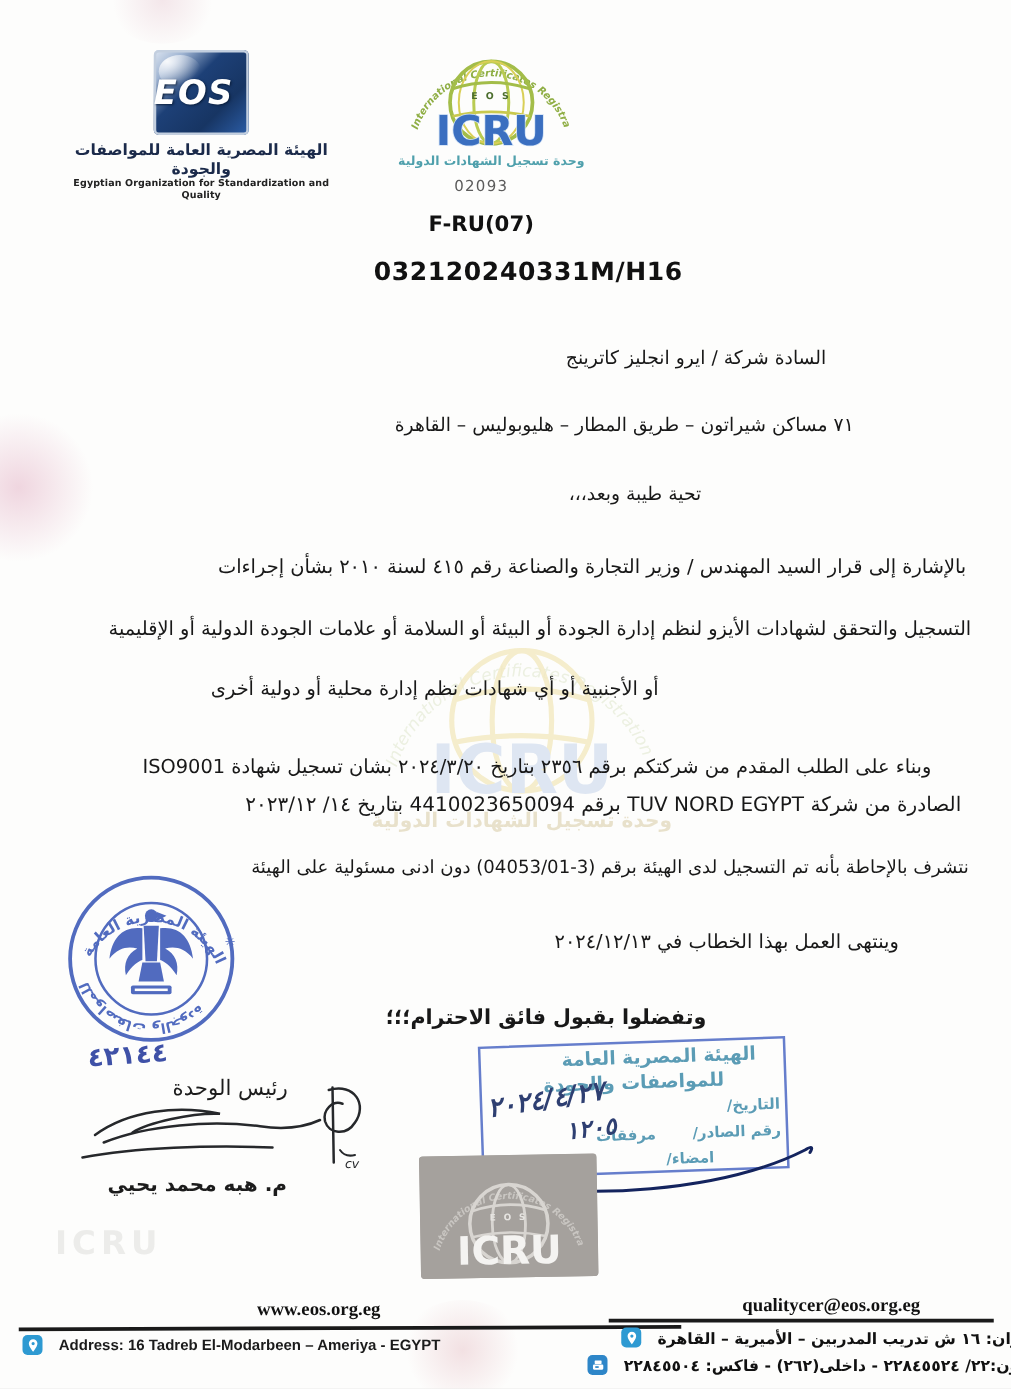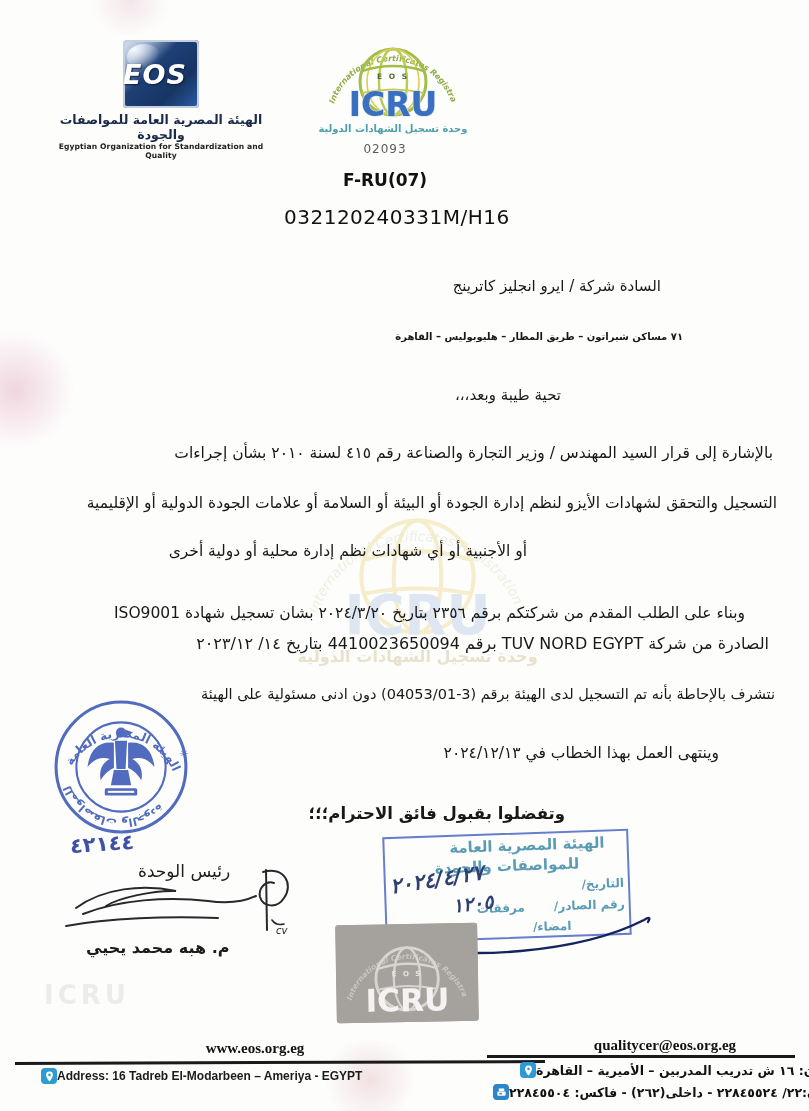--- a/index.html
+++ b/index.html
@@ -14,25 +14,25 @@
   .eos-square .sheen{position:absolute;left:4px;top:4px;width:34px;height:26px;
       background:radial-gradient(ellipse at 20% 20%,rgba(255,255,255,.9),rgba(255,255,255,0) 70%);border-radius:50%;}
   .eos-txt{font-family:"DejaVu Sans",sans-serif;font-style:italic;font-weight:bold;
       font-size:27px;color:#fff;letter-spacing:1px;text-shadow:1px 1px 2px #0a1e3c;}
   .org-ar{margin-top:4px;font-size:12.5px;font-weight:bold;color:#1b2a4a;direction:rtl;}
   .org-en{font-size:7.6px;font-weight:bold;color:#222;letter-spacing:.1px;}
   
   .icru-top{left:318px;top:24px;width:150px;}
   .ref-code{left:305px;top:142px;width:160px;text-align:center;font-size:12px;color:#5c5c5c;letter-spacing:1px;}
   .form-code{left:305px;top:170px;width:160px;text-align:center;font-size:17px;font-weight:bold;color:#111;}
-  .file-number{left:284px;top:205px;font-size:20px;font-weight:normal;color:#111;letter-spacing:.5px;}
+  .file-number{left:299px;top:205px;font-size:20px;font-weight:bold;color:#111;letter-spacing:.5px;}
   
   .ar{direction:rtl;unicode-bidi:plaintext;font-size:15.5px;color:#181818;white-space:nowrap;}
   .recipient{top:277px;right:148px;font-size:15px;margin-left:32px;}
-  .addr-line{top:331px;right:126px;font-size:10px;font-weight:bold;}
+  .addr-line{top:331px;right:126px;font-size:15px;}
   .greeting{top:386px;right:248px;font-size:15px;}
   .p1l1{top:444px;right:36px;}
   .p1l2{top:494px;right:32px;}
   .p1l3{top:542px;right:282px;}
   .p2l1{top:584px;right:64px;margin-top:20px;}
   .p2l2{top:634px;right:40px;font-size:16px;}
   .p3{top:686px;right:34px;font-size:14.5px;}
   .expiry{top:744px;right:90px;}
   .closing{top:804px;right:244px;font-size:16.5px;font-weight:bold;}
   
@@ -61,21 +61,21 @@
   .wm-center{left:290px;top:478px;width:255px;opacity:.55;z-index:0;pointer-events:none;}
   .wm-icru{left:44px;top:980px;font-size:26px;font-weight:bold;color:#ececea;letter-spacing:4px;}
   .floral{border-radius:50%;pointer-events:none;}
   
   .f-web{left:95px;top:1040px;width:320px;text-align:center;font-family:"Liberation Serif","DejaVu Serif",serif;
       font-weight:bold;font-size:15px;color:#111;}
   .f-mail{left:505px;top:1037px;width:320px;text-align:center;font-family:"Liberation Serif","DejaVu Serif",serif;
       font-weight:bold;font-size:15px;color:#111;}
   .rule-l{left:15px;top:1061px;width:530px;height:3px;background:#1a1a1a;transform:rotate(-.2deg);}
   .rule-r{left:487px;top:1055px;width:308px;height:2.5px;background:#1a1a1a;}
-  .f-row{position:absolute;display:flex;align-items:center;gap:0;margin-left:23px;}
+  .f-row{position:absolute;display:flex;align-items:center;gap:13px;}
   .f-icon{width:16px;height:16px;border-radius:4px;background:#2e9ad2;display:flex;
       align-items:center;justify-content:center;flex:0 0 16px;}
   .f-txt-en{font-size:12px;font-weight:bold;color:#1b1b1b;font-family:"Liberation Sans","DejaVu Sans",sans-serif;white-space:nowrap;}
   .f-txt-ar{font-size:12.5px;font-weight:bold;color:#111;direction:rtl;white-space:nowrap;}
   .row-addr-en{left:18px;top:1068px;}
   .row-tel-en{left:18px;top:1090px;}
   .row-addr-ar{left:497px;top:1062px;}
   .row-tel-ar{left:470px;top:1084px;}
 </style>
 </head>

